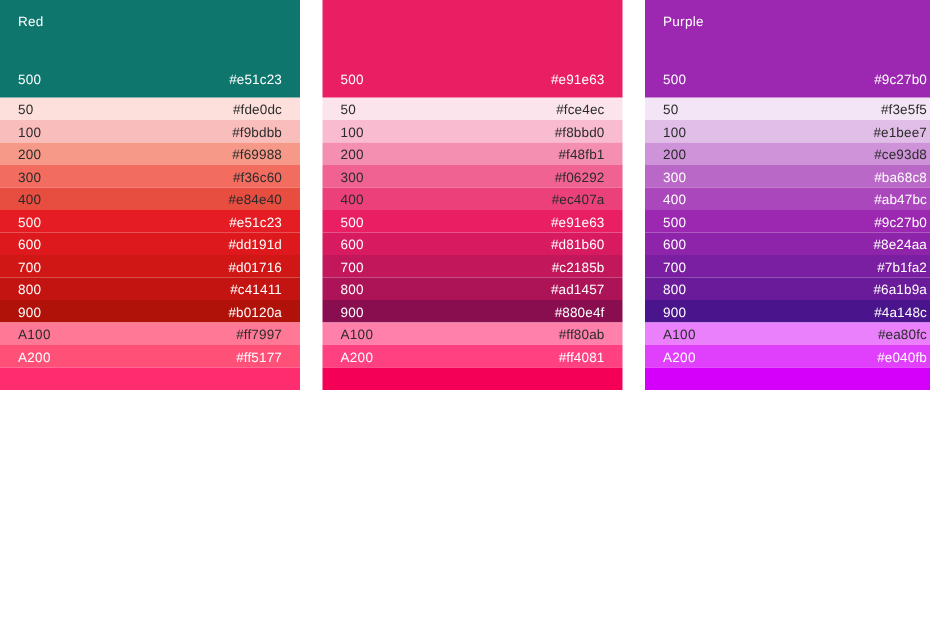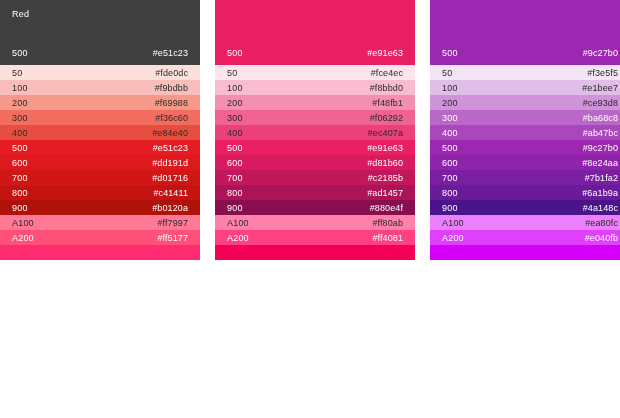--- a/index.html
+++ b/index.html
@@ -71,21 +71,21 @@
     margin-left: 39px;
   }
   .text-light { color: #ffffff; }
   .text-dark  { color: #2b2b2b; }
 </style>
 </head>
 <body>
 
 <div class="palette-board">
     <div class="palette-column">
-      <div class="swatch-header" style="background: #404040;">
+      <div class="swatch-header" style="background: #0f766e;">
         <span class="palette-name text-light">Red</span>
         <div class="header-foot text-light">
           <span class="tone-label">500</span>
           <span class="hex-label">#e51c23</span>
         </div>
       </div>
       <div class="swatch-row text-dark" style="background: rgb(253, 224, 220);">
         <span class="tone-label">50</span>
         <span class="hex-label">#fde0dc</span>
       </div>
@@ -187,20 +187,21 @@
         <span class="hex-label">#ff80ab</span>
       </div>
       <div class="swatch-row text-light" style="background: rgb(255, 64, 129);">
         <span class="tone-label">A200</span>
         <span class="hex-label">#ff4081</span>
       </div>
       <div class="swatch-row text-light" style="background: rgb(245, 0, 87);"></div>
     </div>
     <div class="palette-column spacer-left">
       <div class="swatch-header" style="background: rgb(156, 39, 176);">
+        <span class="palette-name text-light">Purple</span>
         <div class="header-foot text-light">
           <span class="tone-label">500</span>
           <span class="hex-label">#9c27b0</span>
         </div>
       </div>
       <div class="swatch-row text-dark" style="background: rgb(243, 229, 245);">
         <span class="tone-label">50</span>
         <span class="hex-label">#f3e5f5</span>
       </div>
       <div class="swatch-row text-dark" style="background: rgb(225, 190, 231);">

